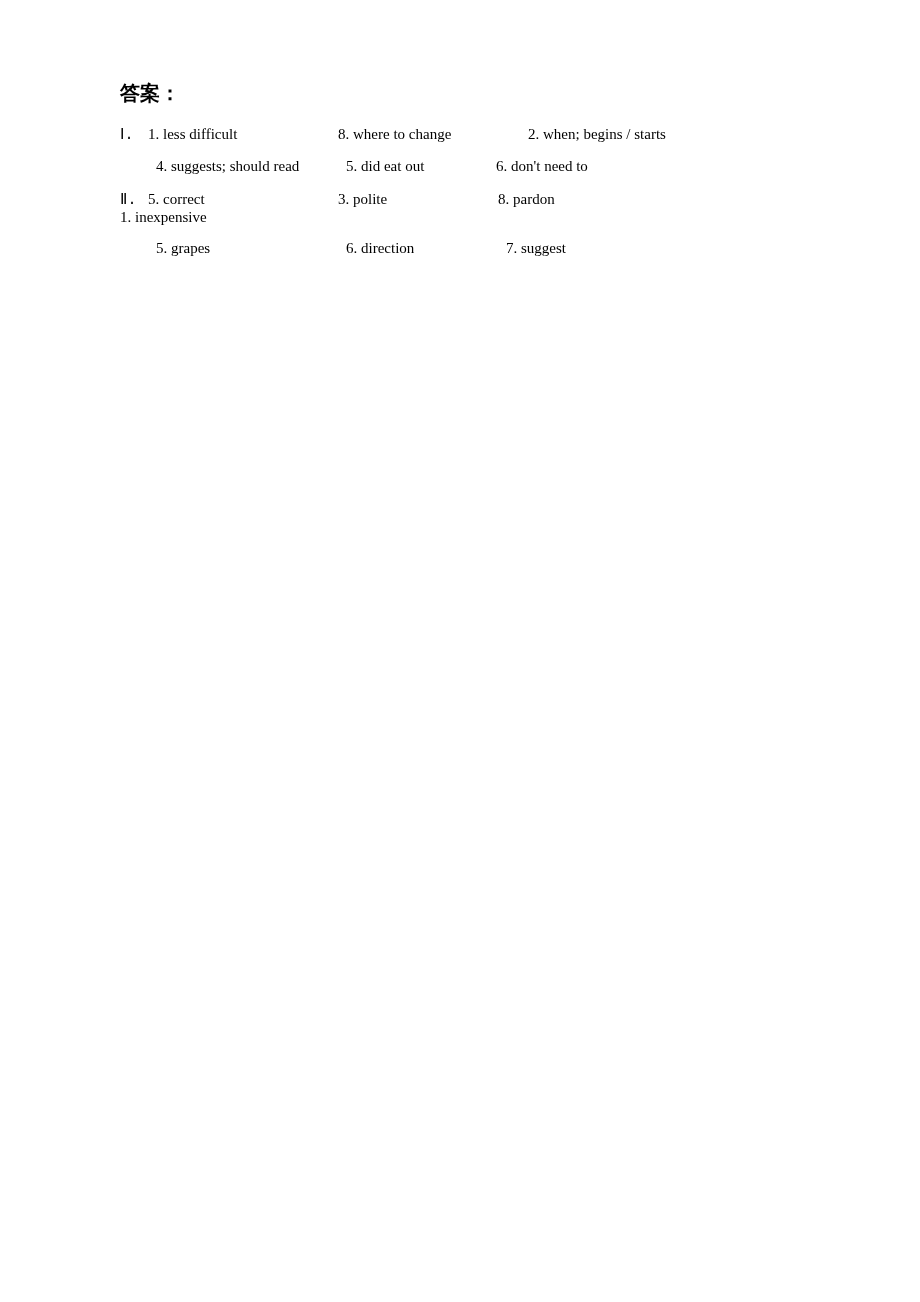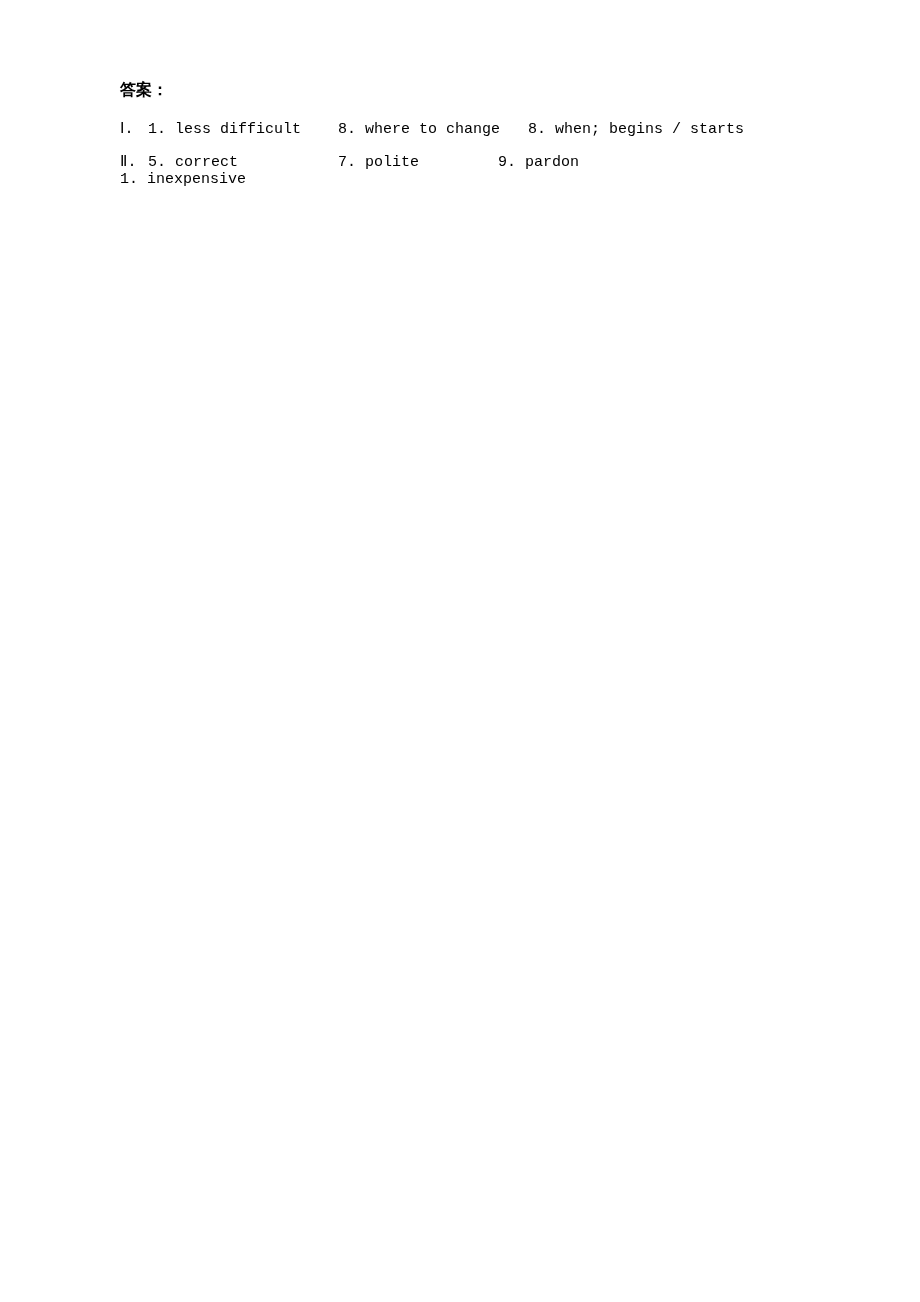--- a/index.html
+++ b/index.html
@@ -16,40 +16,40 @@
       width: 920px;
       min-height: 1302px;
     }
 
     .page-container {
       padding: 80px 120px;
     }
 
     .answer-heading {
       font-family: Liberation Mono, monospace;
-      font-size: 16px;
+      font-size: 20px;
       font-weight: bold;
       margin-bottom: 18px;
     }
 
     .row {
       display: flex;
       align-items: baseline;
       margin-bottom: 14px;
       flex-wrap: wrap;
     }
 
     .roman {
       font-family: 'Courier New', Courier, monospace;
       min-width: 28px;
       font-size: 15px;
     }
 
     .item {
-      font-family: Liberation Mono, monospace;
+      font-family: Liberation Serif, serif;
       font-size: 15px;
       margin-right: 0;
     }
 
     .col1 { min-width: 190px; }
     .col2 { min-width: 190px; }
     .col3 { min-width: 210px; }
 
     .col2b { min-width: 150px; }
     .col3b { min-width: 140px; }
@@ -67,26 +67,38 @@
 <body>
 
 <div class="page-container">
 
   <div class="answer-heading">答案：</div>
 
   <div class="row">
     <span class="roman">Ⅰ.</span>
     <span class="item col1">1. less difficult</span>
     <span class="item col2">8. where to change</span>
-    <span class="item col3">8. when; begins / starts</span>
+    <span class="item col3">2. when; begins / starts</span>
   </div>
 
+  <div class="row">
+    <span class="roman">&nbsp;&nbsp;&nbsp;&nbsp;</span>
+    <span class="item col1">4. suggests; should read</span>
+    <span class="item col2b">5. did eat out</span>
+    <span class="item col3b">6. don't need to</span>
+  </div>
 
   <div class="row">
     <span class="roman">Ⅱ.</span>
     <span class="item col1c">5. correct</span>
-    <span class="item col2c">7. polite</span>
-    <span class="item col3c">9. pardon</span>
+    <span class="item col2c">3. polite</span>
+    <span class="item col3c">8. pardon</span>
     <span class="item col4c">1. inexpensive</span>
   </div>
 
+  <div class="row">
+    <span class="roman">&nbsp;&nbsp;&nbsp;&nbsp;</span>
+    <span class="item col1d">5. grapes</span>
+    <span class="item col2d">6. direction</span>
+    <span class="item col3d">7. suggest</span>
+  </div>
 
 </div>
 
 </body></html>

